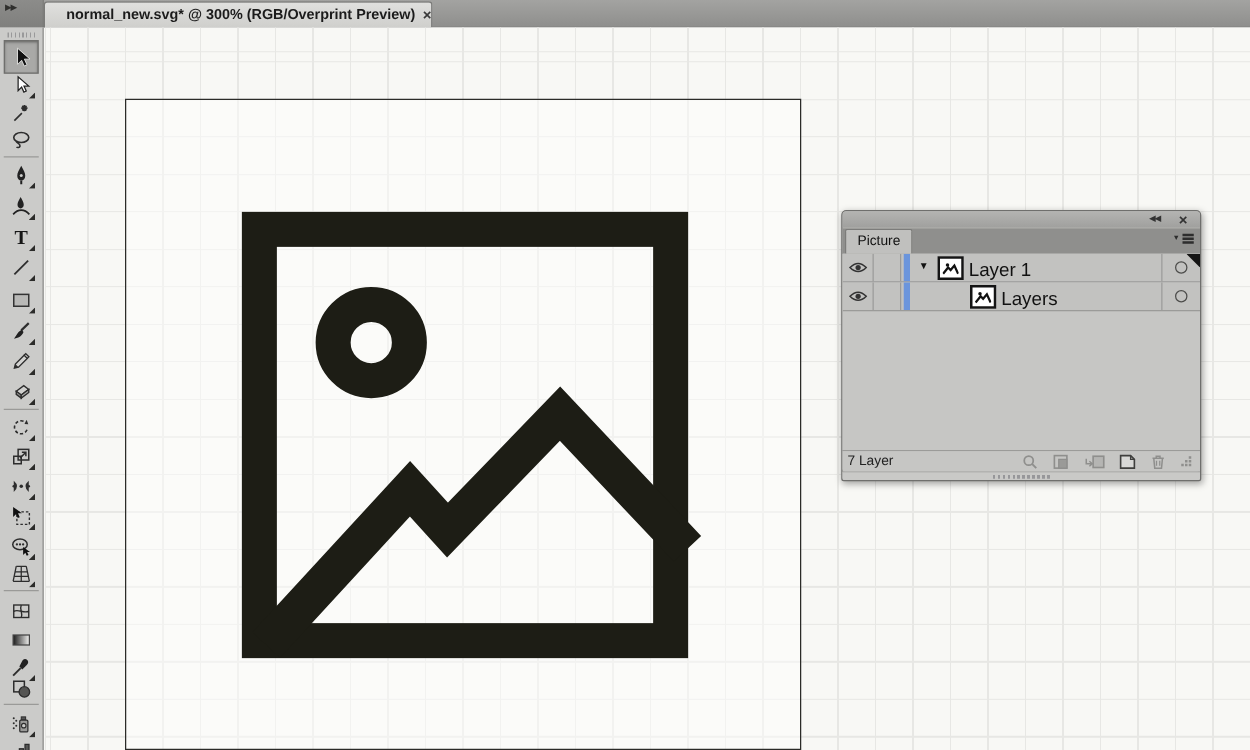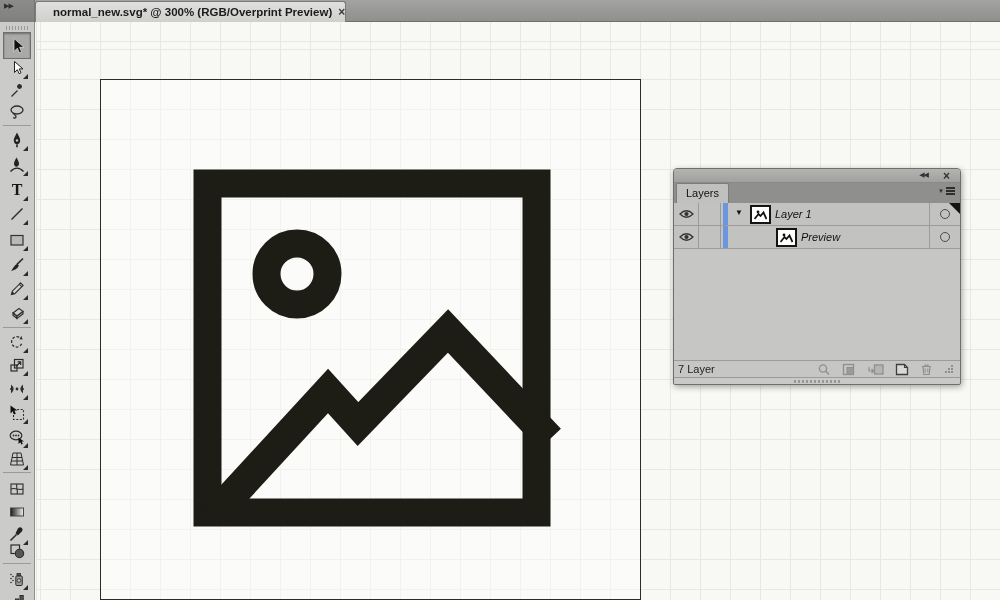--- a/index.html
+++ b/index.html
@@ -62,21 +62,21 @@
   .p-menu .lines i{display:block;width:9px;height:1.5px;background:#2d2d2d;}
   .p-rows{position:relative;height:157px;background:#c6c6c4;overflow:hidden;}
   .lrow{position:relative;height:23px;background:#c2c2c0;border-bottom:1px solid #9b9b99;cursor:pointer;}
   .cell-eye{position:absolute;left:0;top:0;width:25px;height:100%;border-right:1px solid #9b9b99;
             display:flex;align-items:center;justify-content:center;cursor:pointer;}
   .cell-lock{position:absolute;left:25px;top:0;width:22px;height:100%;border-right:1px solid #9b9b99;cursor:pointer;}
   .sel-bar{position:absolute;left:49px;top:0;width:5px;height:100%;background:#6b95dc;}
   .disclosure{position:absolute;left:61px;top:5px;width:12px;font-size:8px;color:#111;cursor:pointer;}
   .thumb{position:absolute;top:2px;width:21px;height:19px;background:#fff;border:2px solid #141414;
          display:flex;align-items:center;justify-content:center;}
-  .lname{position:absolute;top:5px;font-size:11px;color:#111;font-style:italic;}
+  .lname{position:absolute;top:5px;font-size:15px;color:#111;}
   .cell-target{position:absolute;right:0;top:0;width:31px;height:100%;border-left:1px solid #9b9b99;
                display:flex;align-items:center;justify-content:center;}
   .target-circle{width:10px;height:10px;border:1.5px solid #4c4c4a;border-radius:50%;cursor:pointer;}
   .cur-corner{position:absolute;right:0;top:0;width:11px;height:11px;background:#141414;
               clip-path:polygon(0 0,100% 0,100% 100%);}
   .p-status{position:relative;height:17px;background:#c6c6c4;border-top:1px solid #9b9b99;
             display:flex;align-items:center;padding:0 4px;border-radius:0 0 2px 2px;}
   .p-status .count{font-size:11px;color:#222;}
   .p-status .spacer{flex:1;}
   .s-icons{display:flex;align-items:center;gap:11px;margin-right:2px;}
@@ -338,21 +338,21 @@
       </g>
     </svg>
 
     <div class="panel">
       <div class="p-top">
         <span class="p-collapse">◀◀</span>
         <span class="p-close">×</span>
       </div>
       <div class="p-tabs">
         <div class="p-tab">
-          <span>Layers</span>
+          <span>Picture</span>
         </div>
         <div class="p-menu">
           <span class="tri">▼</span>
           <span class="lines">
               <i></i>
               <i></i>
               <i></i>
             </span>
         </div>
       </div>
@@ -390,21 +390,21 @@
             </svg>
           </div>
           <div class="cell-lock"></div>
           <div class="sel-bar"></div>
           <div class="thumb" style="left:102px">
             <svg width="13" height="11" viewBox="0 0 13 11">
               <circle cx="4" cy="3" r="1.4" fill="#111"></circle>
               <polyline points="0.5,10 4.5,5 6.5,7 9.5,3.5 12.5,10" fill="none" stroke="#111" stroke-width="1.8"></polyline>
             </svg>
           </div>
-          <span class="lname" style="left:127px">Preview</span>
+          <span class="lname" style="left:127px">Layers</span>
           <div class="cell-target">
             <div class="target-circle"></div>
           </div>
         </div>
       </div>
 
       <div class="p-status">
         <span class="count">7 Layer</span>
         <span class="spacer"></span>
         <span class="s-icons">

